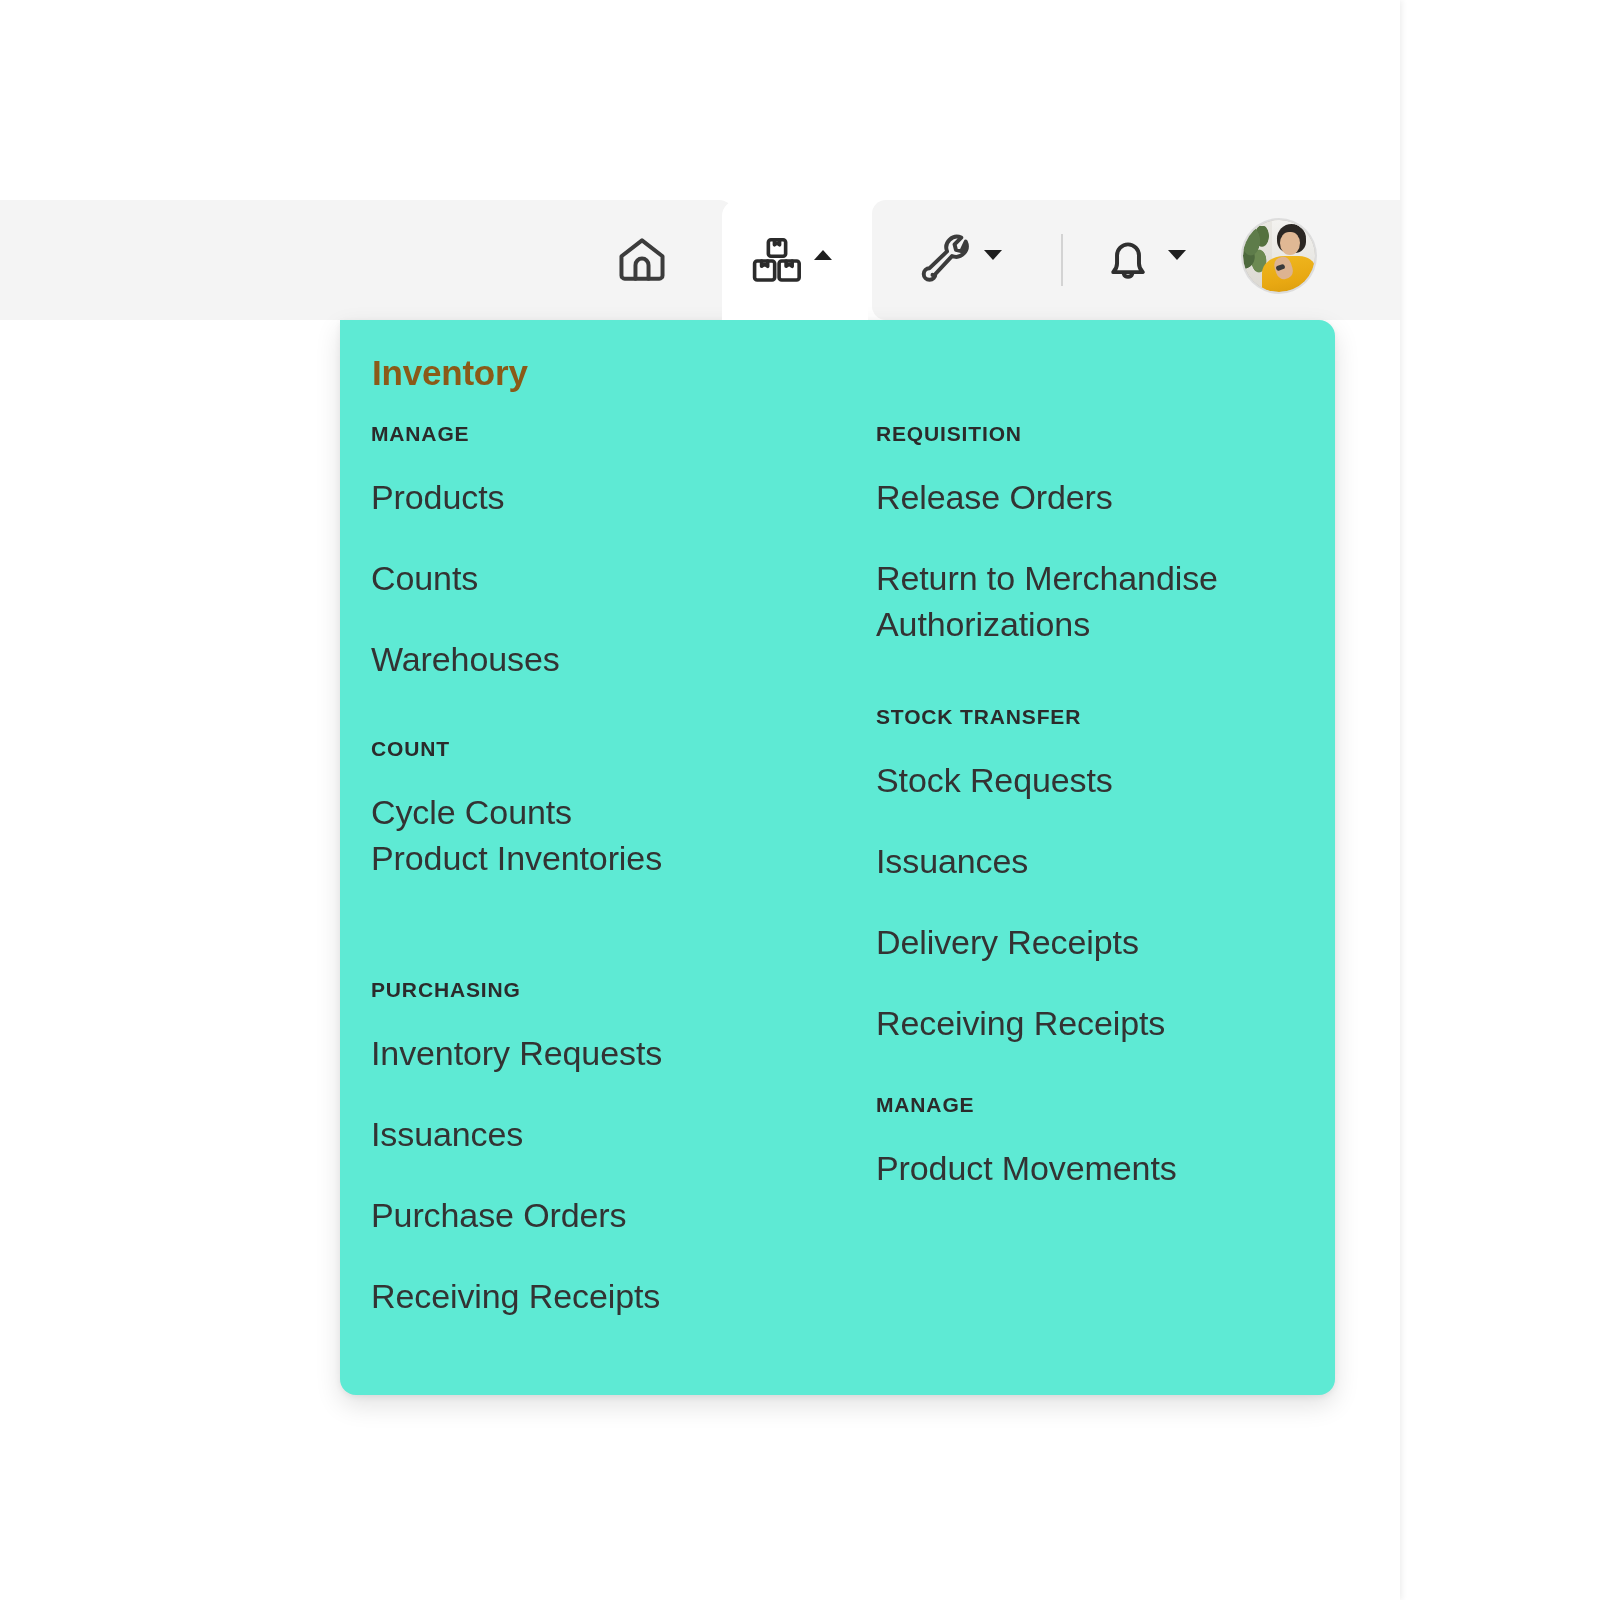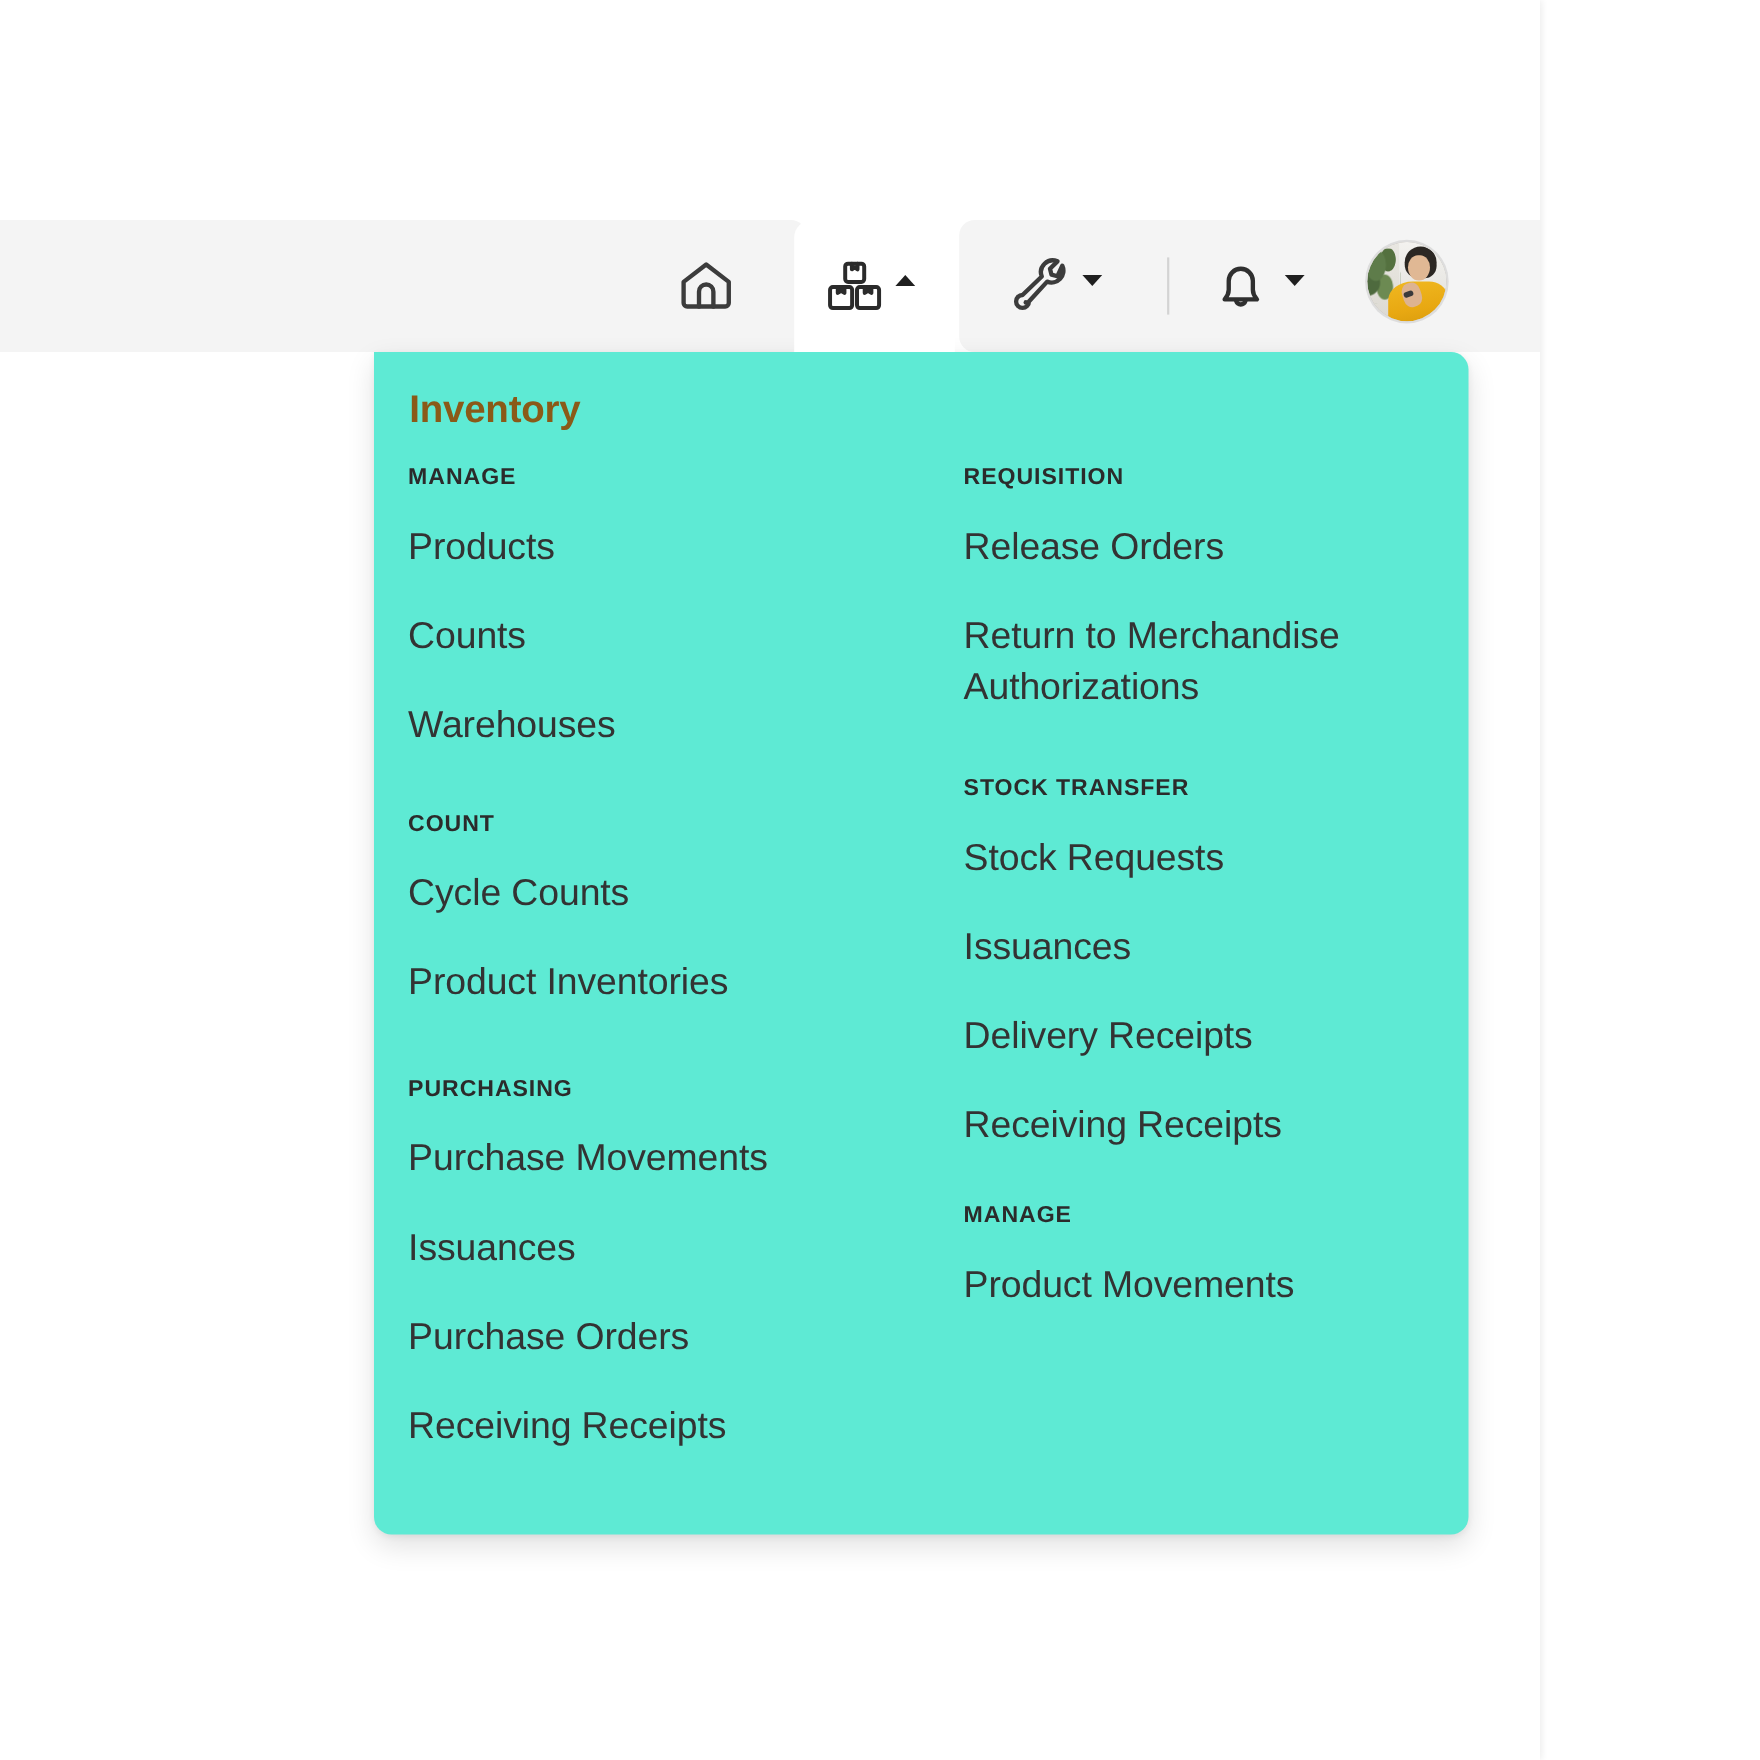--- a/index.html
+++ b/index.html
@@ -300,28 +300,28 @@
             <div class="section-title">MANAGE</div>
             <div style="margin-top: 31px;">
               <div class="menu-link" style="margin-bottom: 35px;">Products</div>
               <div class="menu-link" style="margin-bottom: 35px;">Counts</div>
               <div class="menu-link" style="margin-bottom: 18px;">Warehouses</div>
             </div>
           </div>
           <div class="section" style="position: absolute; top: 418px; left: 0px; width: 100%;">
             <div class="section-title">COUNT</div>
             <div style="margin-top: 31px;">
-              <div class="menu-link" style="margin-bottom: 35px;">Cycle Counts</div>
+              <div class="menu-link" style="">Cycle Counts</div>
               <div class="menu-link" style="margin-bottom: 35px;">Product Inventories</div>
             </div>
           </div>
           <div class="section" style="position: absolute; top: 659px; left: 0px; width: 100%;">
             <div class="section-title">PURCHASING</div>
             <div style="margin-top: 31px;">
-              <div class="menu-link" style="margin-bottom: 35px;">Purchase Movements</div>
+              <div class="menu-link" style="margin-bottom: 35px;">Inventory Requests</div>
               <div class="menu-link" style="margin-bottom: 35px;">Issuances</div>
               <div class="menu-link" style="margin-bottom: 35px;">Purchase Orders</div>
               <div class="menu-link" style="margin-bottom: 35px;">Receiving Receipts</div>
             </div>
           </div>
         </div>
       <div id="col-right" class="menu-col">
           <div class="section" style="position: absolute; top: 103px; left: 0px; width: 100%;">
             <div class="section-title">REQUISITION</div>
             <div style="margin-top: 31px;">

